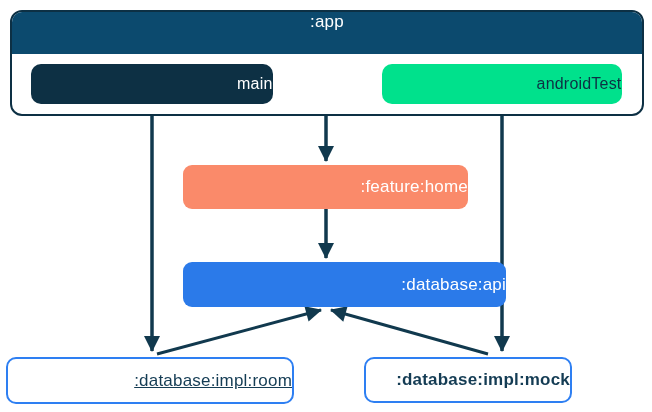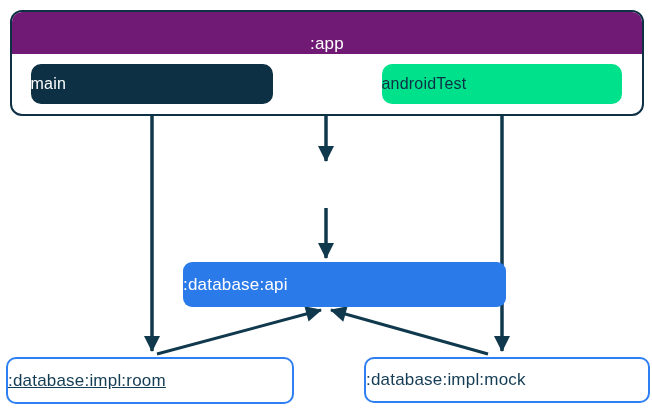--- a/index.html
+++ b/index.html
@@ -34,34 +34,34 @@
     border: 2.5px solid #0D3044;
     border-radius: 12px;
     overflow: hidden;
   }
   .app-header {
     position: absolute;
     left: 0;
     top: 0;
     right: 0;
     height: 42px;
-    background: #701a75;
+    background: #0c4a6e;
     color: #ffffff;
     display: flex;
-    align-items: flex-end;
+    align-items: flex-start;
     justify-content: center;
     font-size: 17px;
     letter-spacing: 0.2px;
   }
   .node {
     position: absolute;
     box-sizing: border-box;
     display: flex;
     align-items: center;
-    justify-content: flex-start;
+    justify-content: flex-end;
     font-size: 17px;
     letter-spacing: 0.2px;
     border-radius: 9px;
   }
   .node-main {
     left: 18.5px;
     top: 51.5px;
     width: 242px;
     height: 40px;
     background: #0D3044;
@@ -104,22 +104,23 @@
   .node-database-impl-room {
     left: 6px;
     top: 357px;
     width: 288px;
     height: 47px;
     text-decoration: underline;
   }
   .node-database-impl-mock {
     left: 364px;
     top: 357px;
-    width: 286px;
+    width: 208px;
     height: 46px;
+    font-weight: bold;
   }
 </style>
 </head>
 <body>
 
 <div class="stage">
 
   <svg class="edges-layer" width="652" height="412" viewBox="0 0 652 412" xmlns="http://www.w3.org/2000/svg">
     <defs>
       <marker id="arrowhead" markerUnits="userSpaceOnUse" markerWidth="20" markerHeight="18" viewBox="0 0 20 18" refX="16" refY="9" orient="auto">
@@ -139,20 +140,23 @@
       <span>:app</span>
     </div>
     <div class="node node-main">
       <span>main</span>
     </div>
     <div class="node node-android-test">
       <span>androidTest</span>
     </div>
   </div>
 
+  <div class="node node-feature-home">
+    <span>:feature:home</span>
+  </div>
 
   <div class="node node-database-api">
     <span>:database:api</span>
   </div>
 
   <div class="node node-impl node-database-impl-room">
     <span>:database:impl:room</span>
   </div>
 
   <div class="node node-impl node-database-impl-mock">

